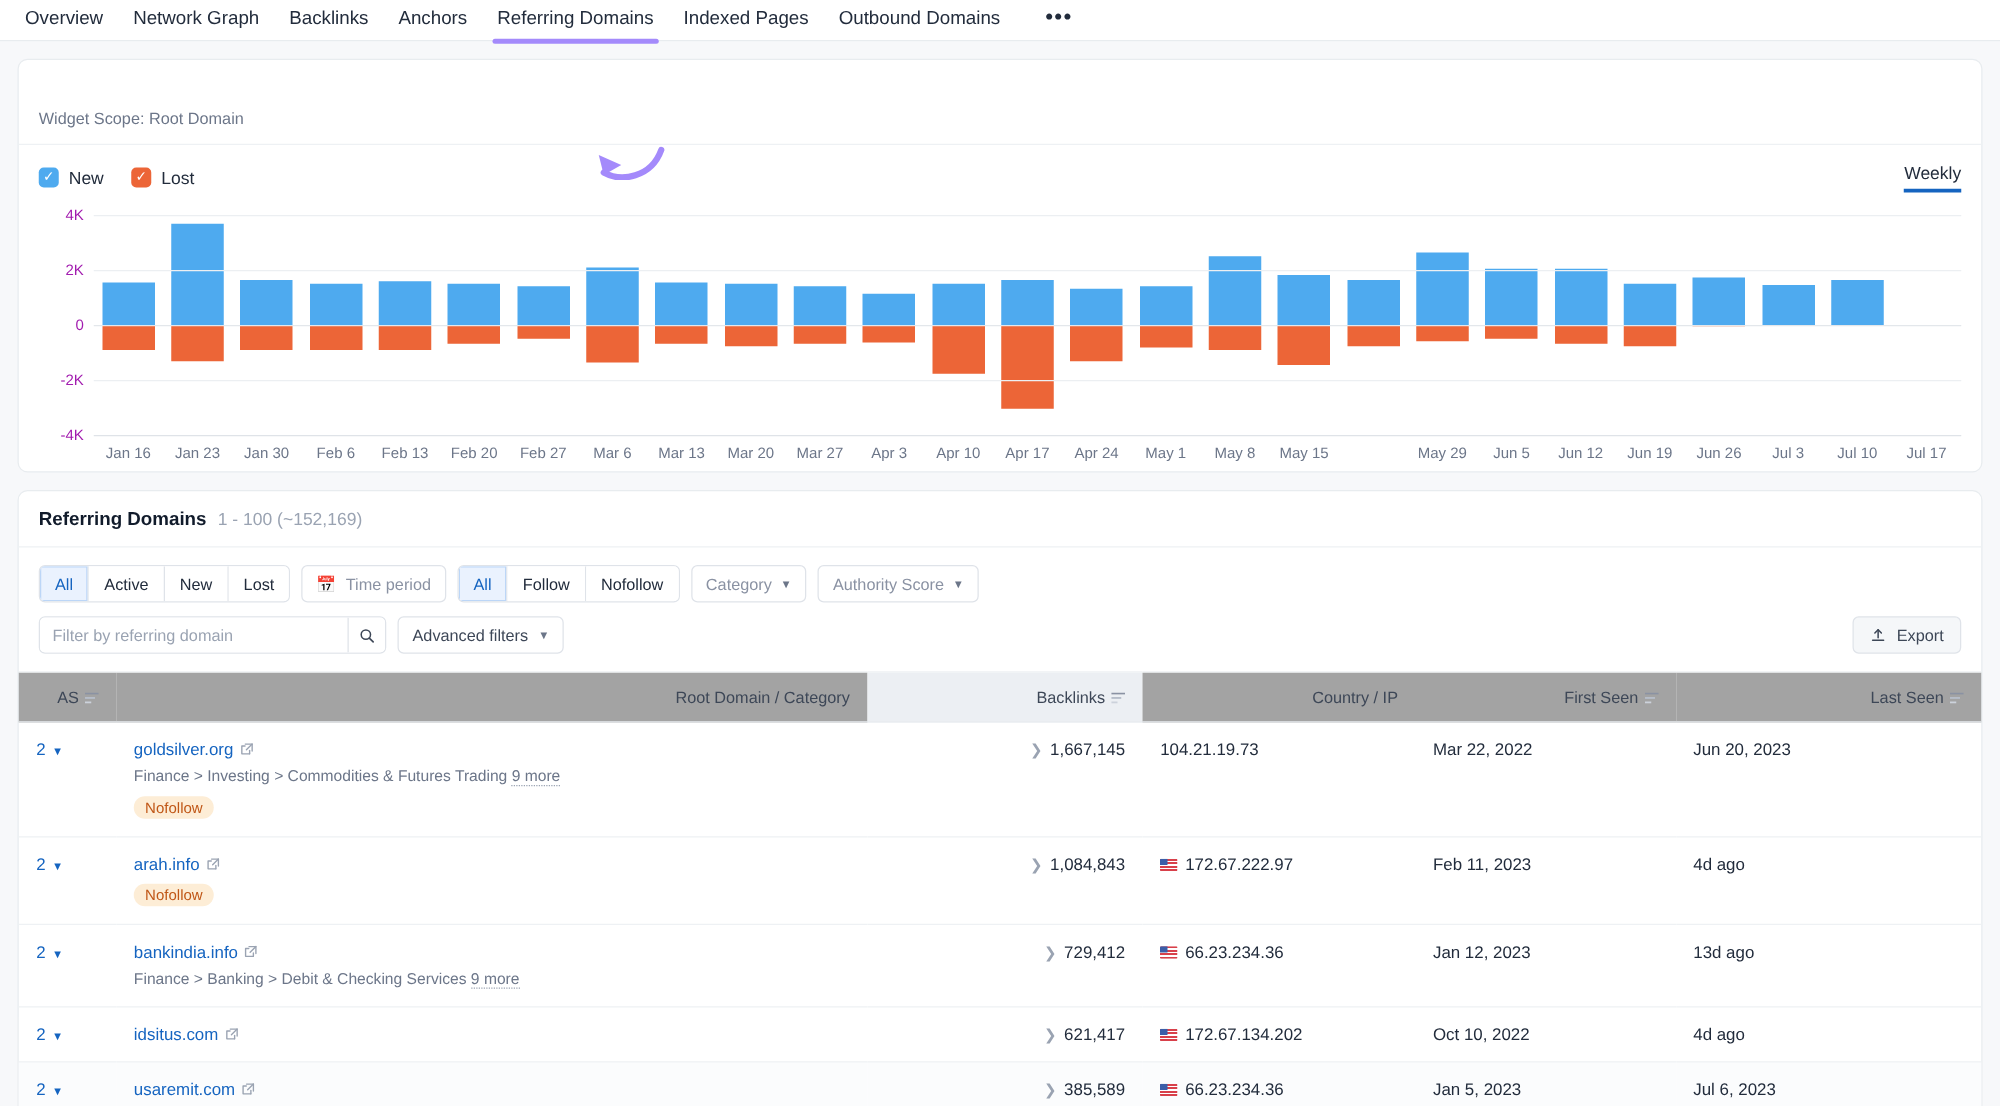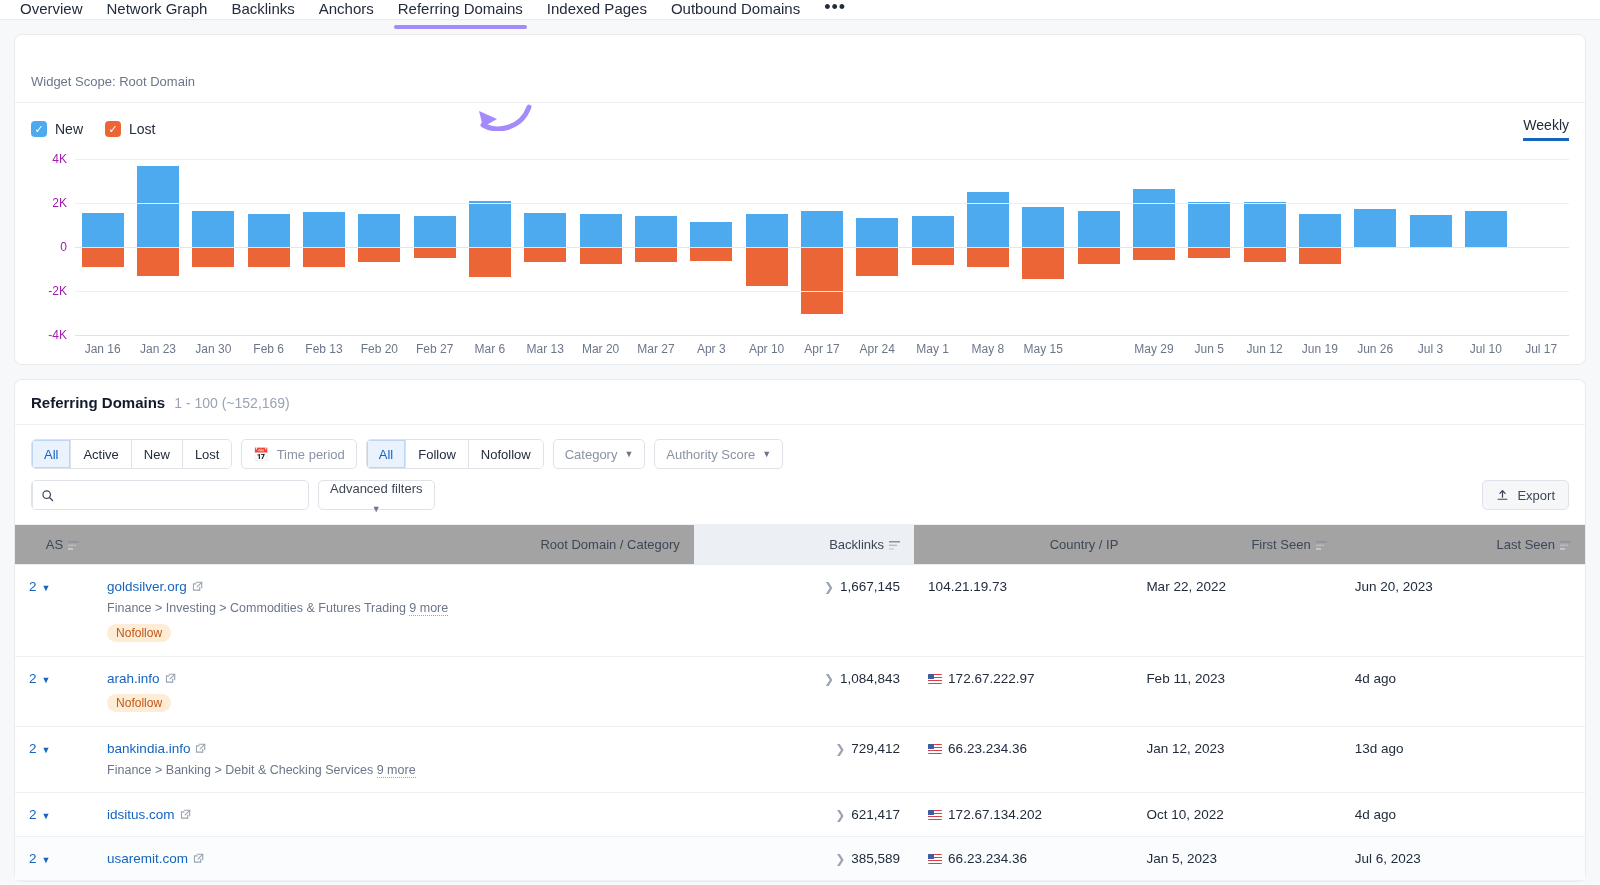--- a/index.html
+++ b/index.html
@@ -7,26 +7,26 @@
     width: 1600px; height: 885px;
     background: #f7f8fa;
     font-family: "Liberation Sans", sans-serif;
     color: #222c3c;
     overflow: hidden;
   }
 
   
   .topnav {
     position: relative;
-    height: 20px;
+    height: 33px;
     background: #fff;
     display: flex;
     align-items: center;
     padding: 0 0 0 8px;
-    gap: 0;
+    gap: 12px;
     border-bottom: 1px solid #e8ecef;
   }
   .nav-item {
     position: relative;
     font-size: 15px;
     color: #222c3c;
     padding: 9px 12px 12px 12px;
     cursor: pointer;
     white-space: nowrap;
     line-height: 17px;
@@ -256,21 +256,21 @@
     display: flex; align-items: center; justify-content: center;
     cursor: pointer;
   }
   .adv {
     height: 30px;
     border: 1px solid #dfe3e9;
     border-radius: 5px;
     background: #fff;
     padding: 0 11px;
     display: flex; align-items: center; gap: 8px;
-    font-size: 13px; color: #3d4757; cursor: pointer; flex-direction: column;
+    font-size: 13px; color: #3d4757; cursor: pointer;
   }
   .export {
     margin-left: auto;
     height: 30px;
     border: 1px solid #dfe3e9;
     border-radius: 5px;
     background: #f5f7f9;
     padding: 0 13px;
     display: flex; align-items: center; gap: 8px;
     font-size: 13px; color: #3d4757; cursor: pointer; text-align: center;
@@ -569,20 +569,21 @@
     </div>
 
     <div class="pill">
       <span>Authority Score</span>
       <span class="chev">▼</span>
     </div>
   </div>
 
   <div class="filters2">
     <div class="searchbox">
+      <input type="text" placeholder="Filter by referring domain" style="">
       <div class="search-btn">
         <svg width="13" height="13" viewBox="0 0 16 16">
           <circle cx="7" cy="7" r="4.6" stroke="#3d4757" stroke-width="1.5" fill="none"></circle>
           <line x1="10.4" y1="10.4" x2="14.2" y2="14.2" stroke="#3d4757" stroke-width="1.6" stroke-linecap="round"></line>
         </svg>
       </div>
     </div>
 
     <div class="adv">
       <span>Advanced filters</span>

